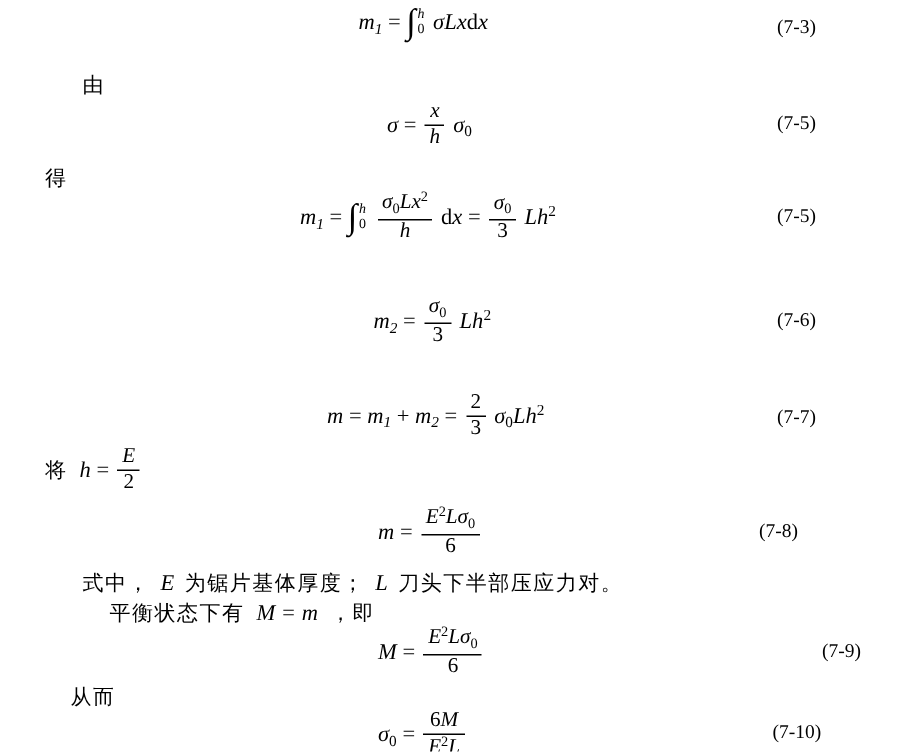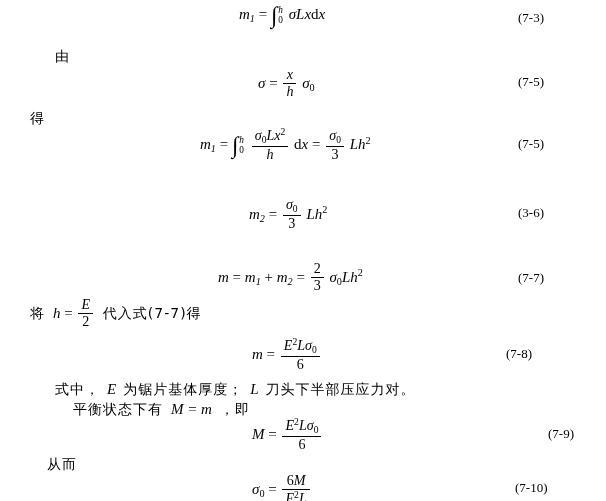--- a/index.html
+++ b/index.html
@@ -140,21 +140,21 @@
   </div>
   <div class="abs tag" style="left:518px; top:136px;">(7-5)</div>
 
 
   <div class="abs eq" style="left:249px; top:198px;">
     <span class="it">m</span><span class="sub">2</span>
     <span class="up"> = </span>
     <span class="frac"><span class="num"><span class="it">σ</span><span class="subn">0</span></span><span class="den"><span class="up">3</span></span></span>
     <span class="it">Lh</span><span class="sup">2</span>
   </div>
-  <div class="abs tag" style="left:518px; top:205px;">(3-6)</div>
+  <div class="abs tag" style="left:518px; top:205px;">(7-6)</div>
 
 
   <div class="abs eq" style="left:218px; top:262px;">
     <span class="it">m</span>
     <span class="up"> = </span>
     <span class="it">m</span><span class="sub">1</span>
     <span class="up"> + </span>
     <span class="it">m</span><span class="sub">2</span>
     <span class="up"> = </span>
     <span class="frac"><span class="num"><span class="up">2</span></span><span class="den"><span class="up">3</span></span></span>
@@ -162,21 +162,20 @@
   </div>
   <div class="abs tag" style="left:518px; top:270px;">(7-7)</div>
 
   <div class="abs" style="left:30px; top:298px;">
     <span class="cjk">将</span>
     <span class="eq" style="margin:0 4px;">
       <span class="it">h</span>
       <span class="up"> = </span>
       <span class="frac"><span class="num"><span class="it">E</span></span><span class="den"><span class="up">2</span></span></span>
     </span>
-    <span class="cjk">代入式(7-7)得</span>
   </div>
 
   <div class="abs eq" style="left:252px; top:338px;">
     <span class="it">m</span>
     <span class="up"> = </span>
     <span class="frac"><span class="num"><span class="it">E</span><span class="sup">2</span><span class="it">Lσ</span><span class="subn">0</span></span><span class="den"><span class="up">6</span></span></span>
   </div>
   <div class="abs tag" style="left:506px; top:346px;">(7-8)</div>
 
   <div class="abs" style="left:55px; top:380px;">

